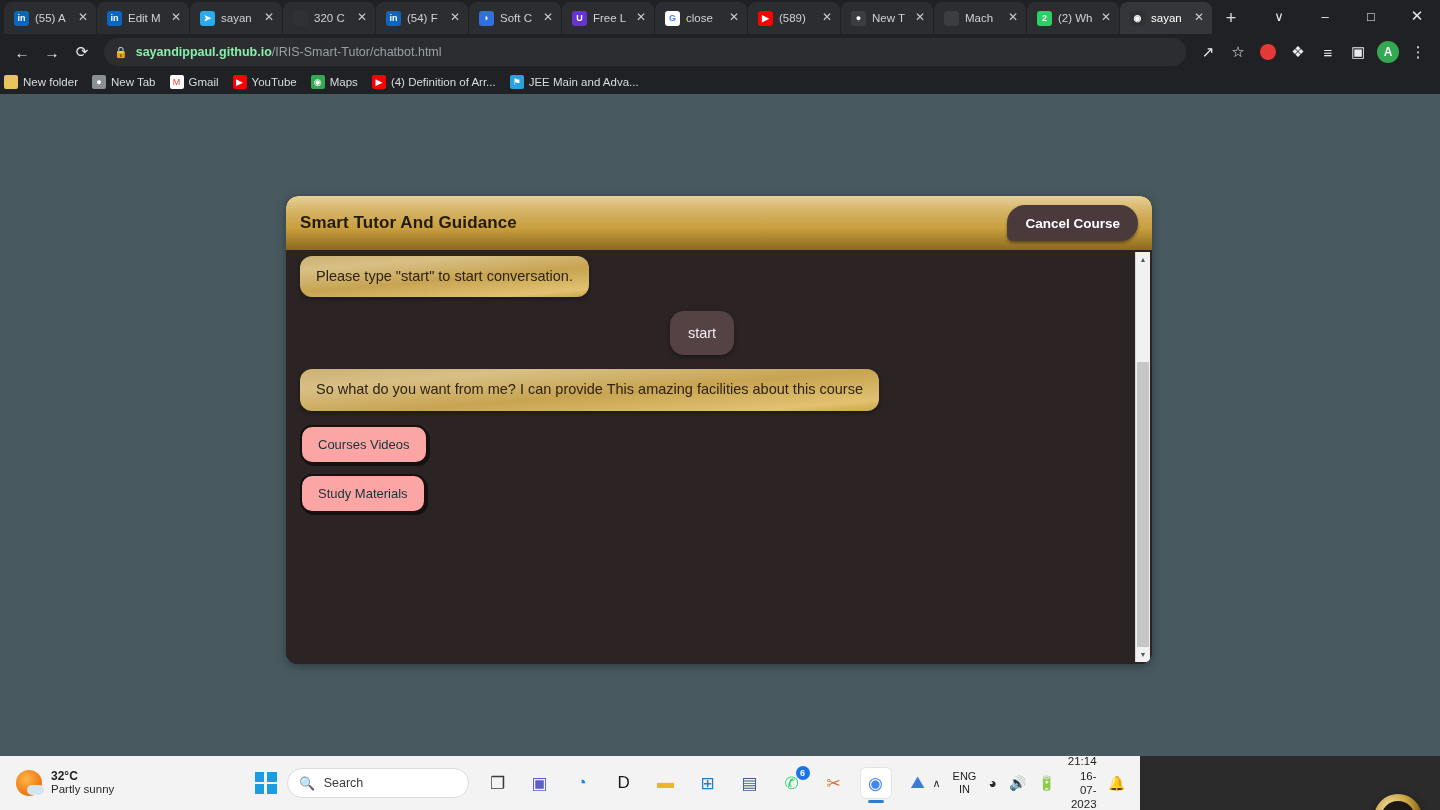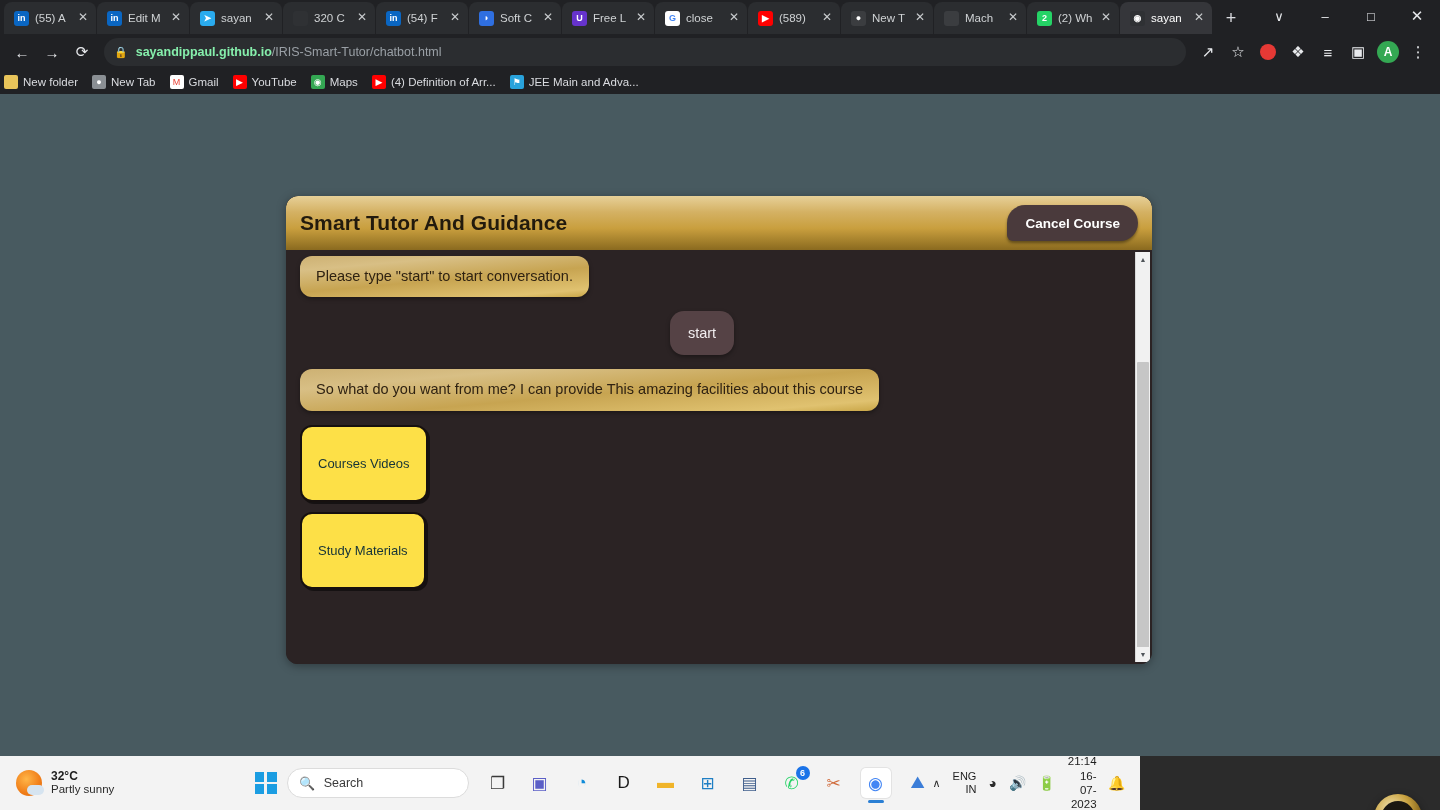--- a/index.html
+++ b/index.html
@@ -62,21 +62,21 @@
   .chat-card {
     width: 866px; height: 468px; border-radius: 12px; overflow: hidden;
     background: #2b2324; box-shadow: 0 2px 10px rgba(0,0,0,.35);
     display: flex; flex-direction: column;
   }
   .chat-header {
     height: 54px; flex: 0 0 54px; position: relative; display: flex; align-items: center;
     padding: 0 14px; border-radius: 12px 12px 0 0;
     background: linear-gradient(180deg,#e7d098 0%, #d4b163 30%, #c99f3e 60%, #8a6a1f 100%);
   }
-  .chat-title { font-size: 21px; font-weight: bold; color: #221a0d; letter-spacing: .1px; text-align: right; }
+  .chat-title { font-size: 17px; font-weight: bold; color: #221a0d; letter-spacing: .1px; text-align: right; }
   .cancel-btn {
     position: absolute; right: 14px; top: 9px; height: 36px; padding: 0 18px;
     border-radius: 18px 18px 18px 6px; background: #4a3a3c; color: #ffffff;
     font-size: 13.5px; font-weight: bold; display: flex; align-items: center; justify-content: center;
     box-shadow: 0 2px 3px rgba(0,0,0,.4); border: none;
   }
 
   .chat-body { position: relative; flex: 1 1 auto; overflow: hidden; padding: 8px 0 0 0; background: #2b2324; }
   .msgs { position: absolute; left: 0; top: 0; right: 18px; bottom: 0; padding: 6px 14px 10px 14px; }
 
@@ -88,21 +88,21 @@
     background: linear-gradient(175deg,#cdb173 0%, #d8bf85 22%, #c7a451 55%, #e0c270 88%, #c9a647 100%);
     color: #2f2212; font-size: 14.5px; line-height: 1.2; padding: 12px 16px;
     border-radius: 12px 12px 12px 12px; max-width: 600px;
     box-shadow: 0 2px 4px rgba(0,0,0,.35);
   }
   .user-bubble {
     background: #554245; color: #f2eef0; font-size: 14.5px; padding: 14px 18px;
     border-radius: 14px; box-shadow: 0 2px 4px rgba(0,0,0,.35);
   }
   .opt-btn {
-    background: #fde047; color: #153338; font-size: 13px; padding: 29px 16px;
+    background: #fca5a5; color: #153338; font-size: 13px; padding: 10px 16px;
     border-radius: 12px; border: 2px solid #16100f; min-width: 118px; display: inline-block;
     box-shadow: 2px 2px 0 rgba(0,0,0,.5); text-align: left;
   }
   .row.opt { margin-bottom: 10px; }
 
   
   .scrollbar { position: absolute; right: 2px; top: 2px; width: 15px; bottom: 2px; background: #f1f1f1; border-left: 1px solid #d9d9d9; }
   .sb-arrow { height: 15px; display: flex; align-items: center; justify-content: center;
               font-size: 7px; color: #50555a; background: #f1f1f1; }
   .sb-track { position: absolute; left: 0; right: 0; top: 15px; bottom: 15px; background: #f1f1f1; }
@@ -151,21 +151,21 @@
            justify-content: center; position: relative; font-size: 11px; color: #fff; }
   .tbico.active { background: #ffffff; box-shadow: 0 0 0 1px #e3e3e3; }
   .tbico .badge { position: absolute; top: -2px; right: -3px; min-width: 14px; height: 14px;
       border-radius: 7px; background: #1a73e8; color: #fff; font-size: 9px; display: flex;
       align-items: center; justify-content: center; padding: 0 3px; font-weight: bold; }
   .underline { position: absolute; bottom: -5px; left: 50%; transform: translateX(-50%); width: 16px; height: 3px;
       background: #2a7fd4; border-radius: 2px; }
 
   .tray { display: flex; align-items: center; gap: 12px; padding-right: 14px; }
   .tray .tchev { font-size: 11px; color: #2b2b2b; }
-  .tray .lang { font-size: 11px; color: #1d1d1d; text-align: right; line-height: 1.15; }
+  .tray .lang { font-size: 11px; color: #1d1d1d; text-align: center; line-height: 1.15; }
   .tray .tico { font-size: 14px; color: #2b2b2b; }
   .tray .clock { font-size: 11.5px; color: #1d1d1d; text-align: right; line-height: 1.25; }
 </style>
 </head>
 <body>
 
 <div id="root">
 
   <div class="browser">
 

